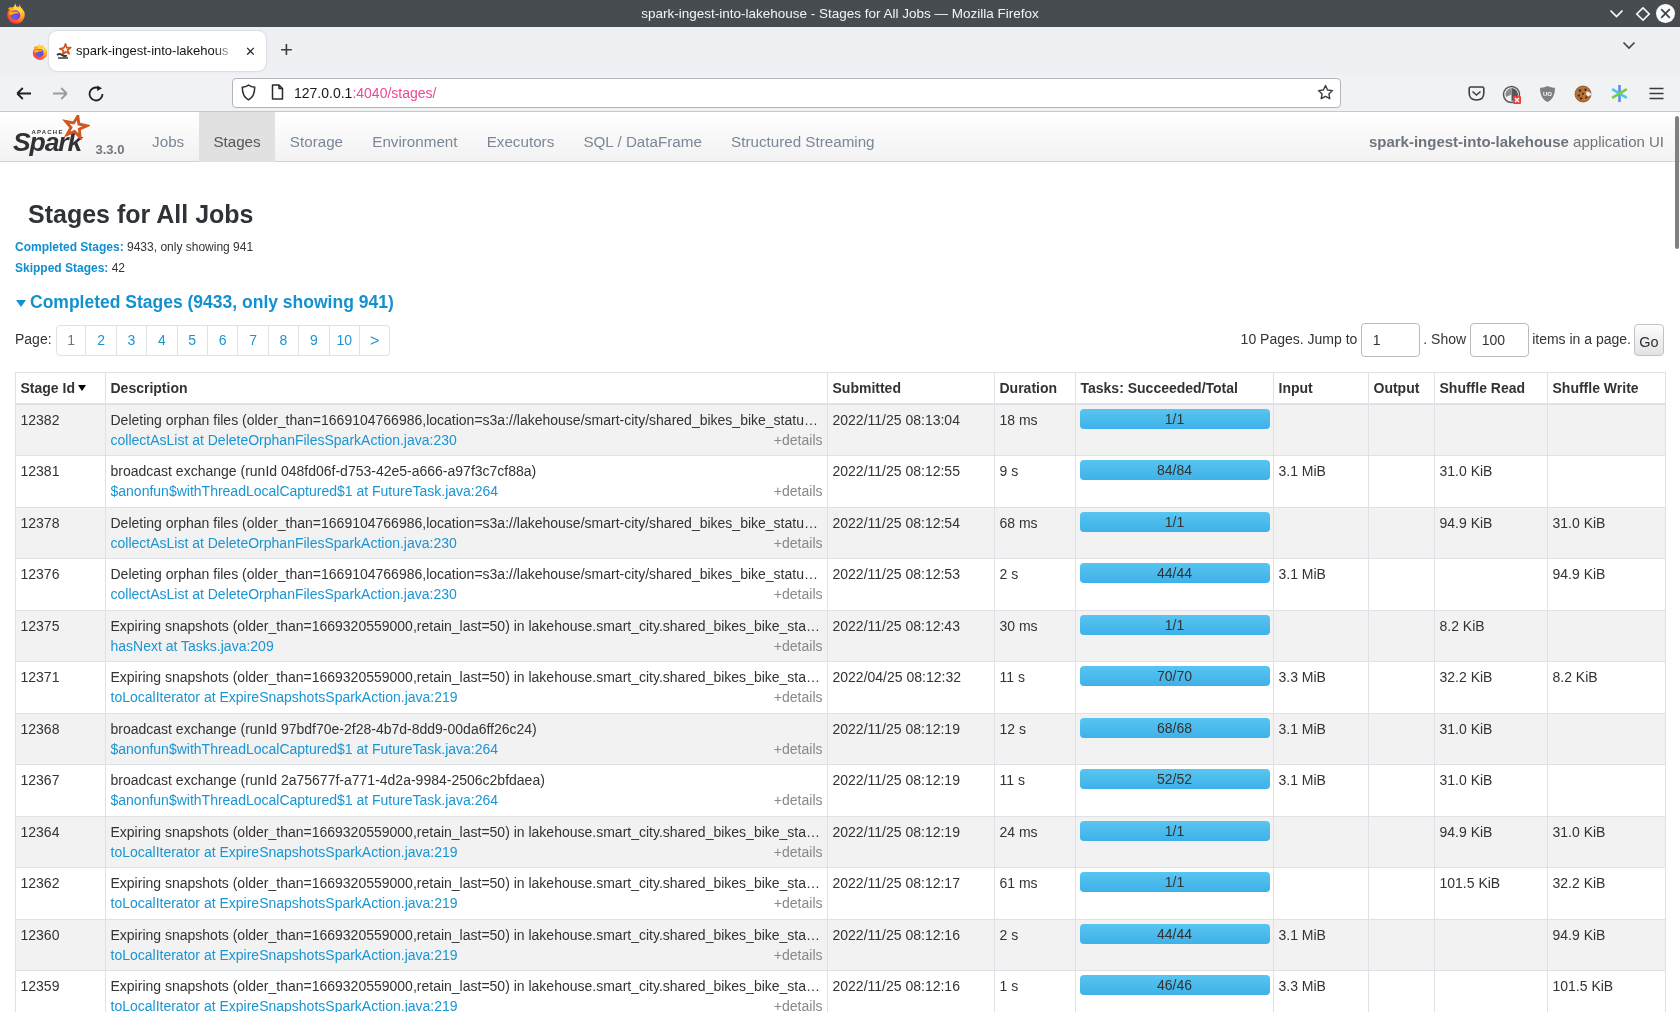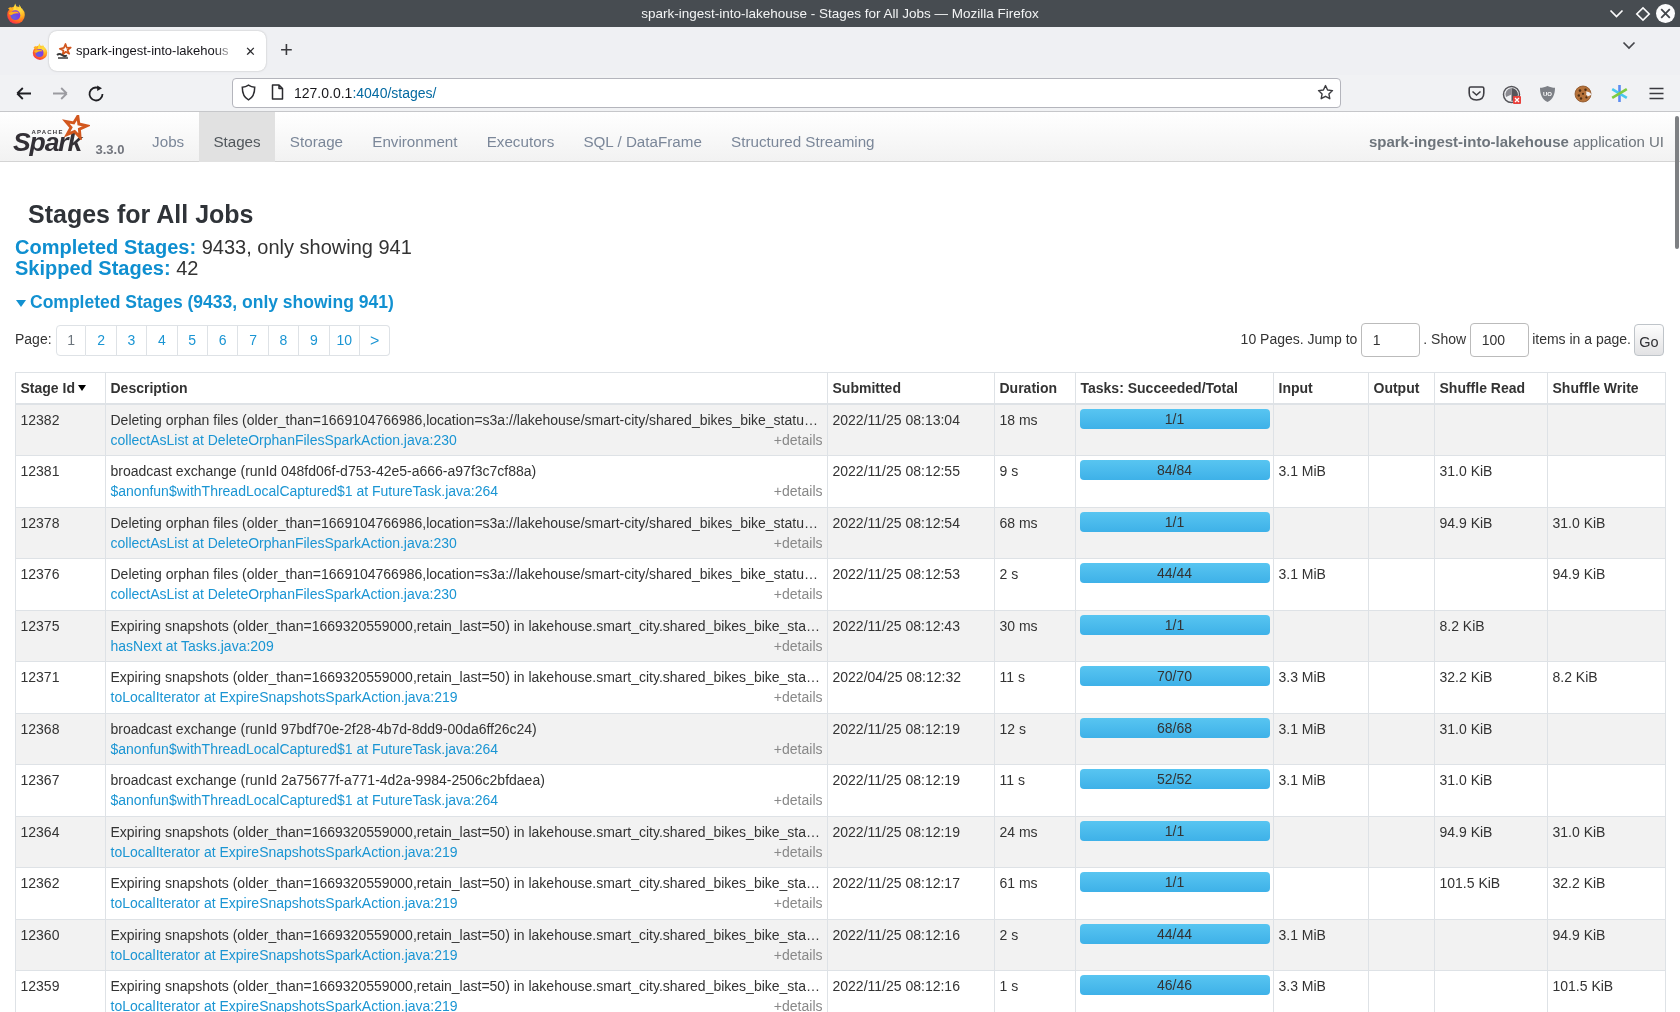--- a/index.html
+++ b/index.html
@@ -17,21 +17,21 @@
 .tab .ttext { position:absolute; left:27px; top:12px; width:168px; overflow:hidden;
   font-size:13px; color:#15141a; white-space:nowrap; }
 .tab .fade { position:absolute; left:165px; top:10px; width:30px; height:20px;
   background:linear-gradient(to right, rgba(255,255,255,0), #fff 75%); }
 .tab .tclose { position:absolute; right:10px; top:13px; font-size:13px; color:#2a2a2e; }
 .newtab { position:absolute; left:280px; top:10px; font-size:22px; color:#3a3a3e; font-weight:400;}
 .tabchev { position:absolute; left:1622px; top:14px; }
 .urlfield { position:absolute; left:232px; top:3px; width:1109px; height:30px; background:#fff;
   border:1px solid #b4b5bc; border-radius:4px; }
 .urltext { position:absolute; left:61px; top:6px; font-size:14px; color:#17171b; }
-.urltext .grey { color:#0369a1; }
+.urltext .grey { color:#ec4899; }
 
 .snavbar { position:absolute; left:0; top:112px; width:1680px; height:50px;
   background:linear-gradient(#ffffff, #f2f2f2); border-bottom:1px solid #d4d4d4; }
 .snav { position:absolute; left:137.5px; top:0; display:flex; height:50px; }
 .snav a { display:block; padding:0 14.6px; height:50px; line-height:60px; font-size:15.2px; color:#7b8799;
   text-decoration:none; }
 .snav a.active { background:#e1e1e1; color:#51575c; }
 .appname { position:absolute; right:16px; top:0; line-height:60px; font-size:15px; color:#6e757c; }
 .appname b { font-weight:bold; }
 
@@ -40,21 +40,21 @@
 .logo-spark { position:absolute; left:13px; top:17px; font-size:26.5px; line-height:27px;
   font-weight:bold; font-style:italic; color:#333036; letter-spacing:-1.1px; }
 .logo-ver { position:absolute; left:95.5px; top:31px; font-size:13px; line-height:13px;
   font-weight:bold; color:#72757d; }
 .logo-star { position:absolute; left:62px; top:3px; }
 .icon { position:absolute; }
 
 .content { position:absolute; left:0; top:162px; width:1680px; }
 h3.pagetitle { margin:12px; position:absolute; left:16px; top:26px; font-size:25px; font-weight:bold;
   color:#2f3338; }
-.stats { position:absolute; left:15px; top:75px; font-size:20px; color:#333; line-height:21px; }
+.stats { position:absolute; left:15px; top:75px; font-size:12px; color:#333; line-height:21px; }
 .stats b { color:#0f8fd0; }
 .collapse-h { position:absolute; left:16px; top:130px; font-size:17.5px; font-weight:bold;
   color:#1291d1; }
 .collapse-h .caret { display:inline-block; width:0; height:0; border-left:5.5px solid transparent;
   border-right:5.5px solid transparent; border-top:7px solid #1291d1; margin-right:4px;
   vertical-align:1px; }
 .pgrow { position:absolute; left:15px; top:160px; width:1650px; height:36px; }
 .pglabel { position:absolute; left:0; top:9px; font-size:14px; color:#333; }
 .pagination { position:absolute; left:41px; top:3px; display:flex; }
 .pagination a { display:block; width:30.4px; height:31px; line-height:29px; text-align:center;

